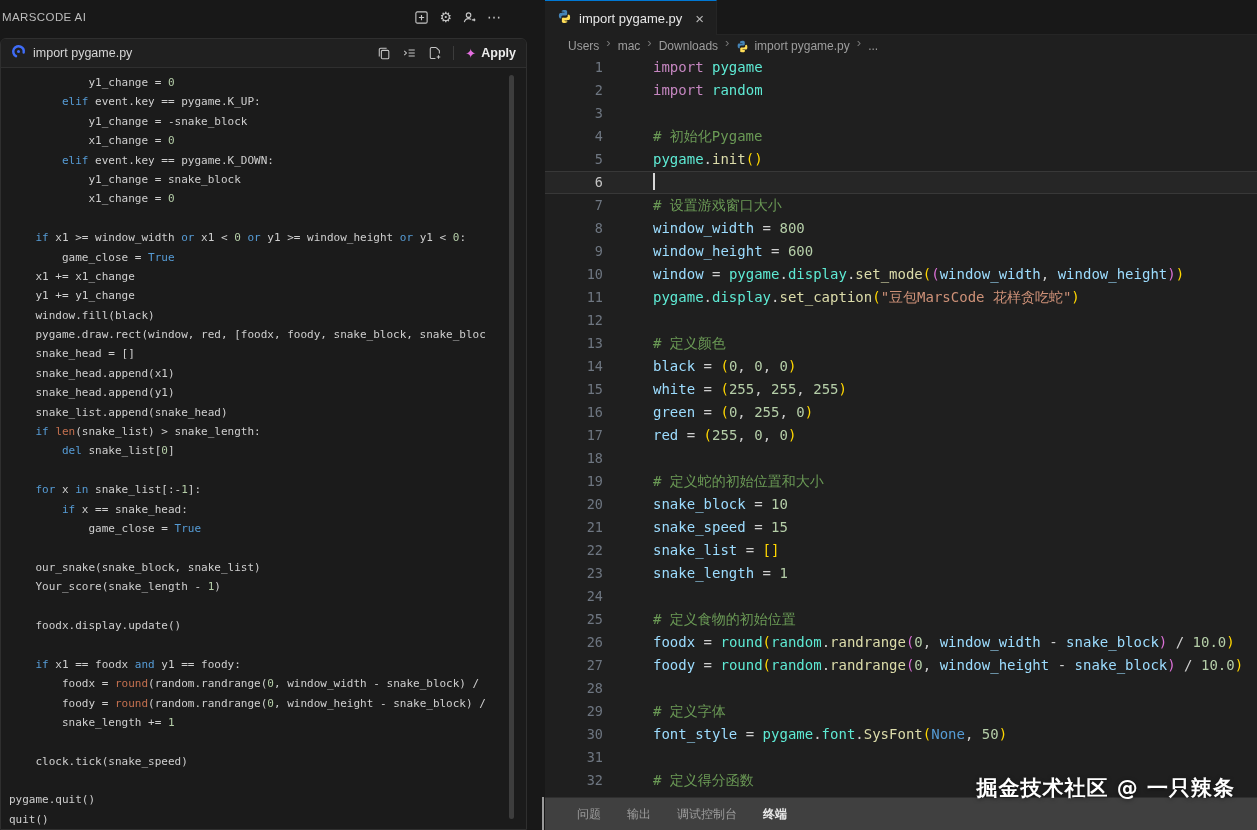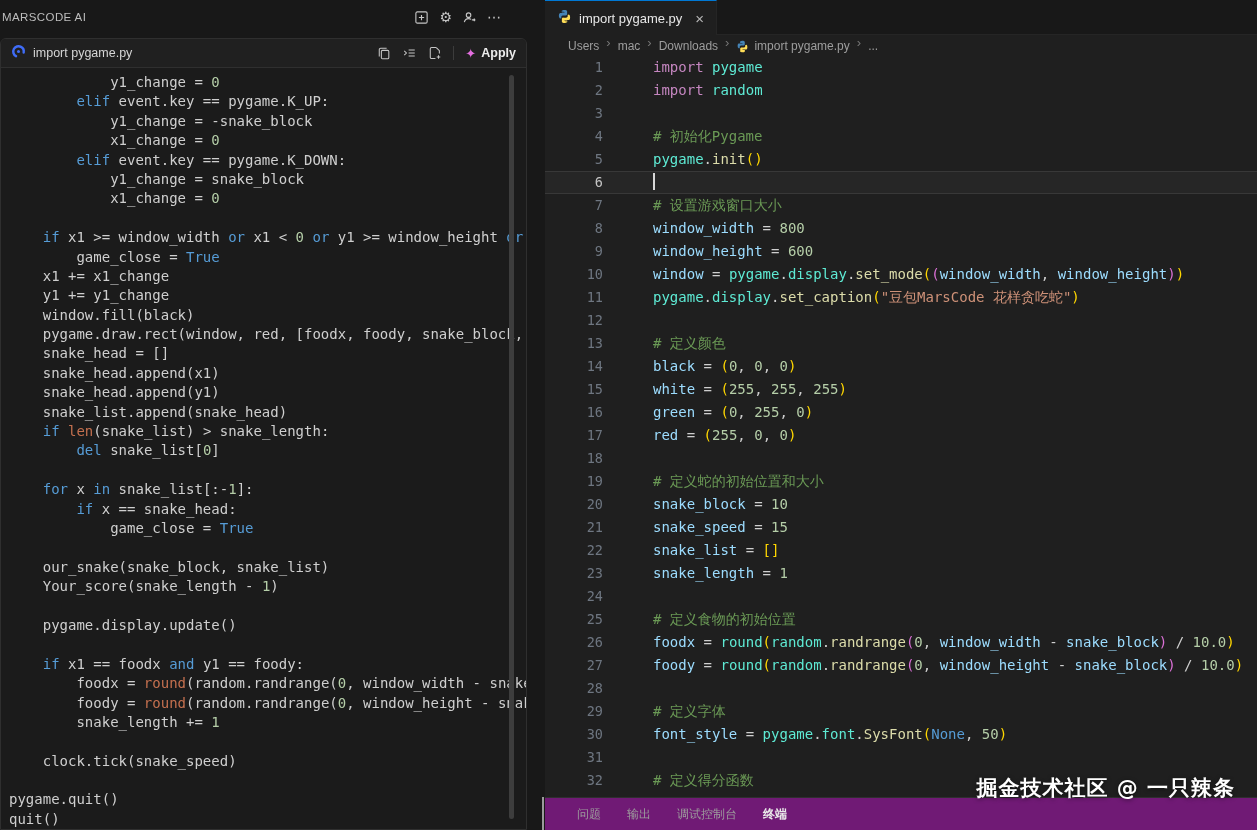--- a/index.html
+++ b/index.html
@@ -21,21 +21,21 @@
                  display:flex; align-items:center; padding:0 10px; gap:7px; }
   .card-filename { font-size:12.5px; color:#d6d6d6; flex:1; white-space:nowrap; }
   .card-tools { display:flex; align-items:center; gap:11px; color:#c5c5c5; }
   .card-tools svg { display:block; }
   .tool-divider { width:1px; height:14px; background:#3c3c3c; }
   .apply-btn { display:flex; align-items:center; gap:5px; cursor:pointer; }
   .sparkle { color:#e46ee0; font-size:13px; }
   .apply-label { font-size:12.5px; font-weight:700; color:#ececec; }
 
   .card-body { position:relative; padding:5px 14px 0 8px; font-family:"DejaVu Sans Mono", monospace;
-               font-size:14px; line-height:19.4px; color:#cfcfcf; overflow:hidden; height:calc(100% - 29px); }
+               font-size:11px; line-height:19.4px; color:#cfcfcf; overflow:hidden; height:calc(100% - 29px); }
   .card-body .code-row { white-space:pre; height:19.4px; }
   .chat-scrollbar { position:absolute; right:12px; top:36px; bottom:10px; width:5px;
                     background:#3d3d3d; border-radius:3px; }
 
   
   .editor-panel { position:absolute; left:545px; top:0; right:0; height:830px; background:#1f1f1f; }
   .tab-bar { height:35px; background:#181818; border-bottom:1px solid #252525; display:flex; }
   .tab { height:35px; display:flex; align-items:center; gap:7px; padding:0 12px;
          background:#1f1f1f; border-top:1.5px solid #0078d4; border-right:1px solid #252525;
          cursor:pointer; }
@@ -59,21 +59,21 @@
                   vertical-align:middle; margin-top:-3px; }
 
   
   .t-p { color:#cfcfcf; } .t-k { color:#c586c0; } .t-kb { color:#569cd6; }
   .t-m { color:#5eead4; } .t-v { color:#9cdcfe; } .t-f { color:#dcdcaa; }
   .t-n { color:#b5cea8; } .t-s { color:#ce9178; } .t-c { color:#6a9955; }
   .t-g { color:#ffd700; } .t-pp { color:#da70d6; } .t-rb { color:#c4704f; }
 
   
   .bottom-panel { position:absolute; left:545px; right:0; bottom:0; height:33px;
-                  background:#701a75; border-top:1px solid #2f2f2f; display:flex; align-items:center;
+                  background:#404040; border-top:1px solid #2f2f2f; display:flex; align-items:center;
                   padding-left:32px; gap:26px; }
   .bottom-tab { font-size:12px; color:#9d9d9d; cursor:pointer; white-space:nowrap; }
   .bottom-tab.active { color:#e9e9e9; font-weight:700; }
   .sash { position:absolute; left:-3px; bottom:0; width:2px; height:33px; background:#9a9a9a; }
 
   .watermark { position:absolute; right:22px; top:774px; font-size:21px; font-weight:700;
                color:#ffffff; letter-spacing:1px; text-shadow:0 1px 4px rgba(0,0,0,.55);
                font-family:"DejaVu Sans", sans-serif; white-space:nowrap; }
 </style>
 </head>
@@ -161,21 +161,21 @@
           <div class="code-row"><span class="t-p">    </span><span class="t-kb">if</span><span class="t-p"> </span><span class="t-rb">len</span><span class="t-p">(snake_list) &gt; snake_length:</span></div>
           <div class="code-row"><span class="t-p">        </span><span class="t-kb">del</span><span class="t-p"> snake_list[</span><span class="t-n">0</span><span class="t-p">]</span></div>
           <div class="code-row">&nbsp;</div>
           <div class="code-row"><span class="t-p">    </span><span class="t-kb">for</span><span class="t-p"> x </span><span class="t-kb">in</span><span class="t-p"> snake_list[:-</span><span class="t-n">1</span><span class="t-p">]:</span></div>
           <div class="code-row"><span class="t-p">        </span><span class="t-kb">if</span><span class="t-p"> x == snake_head:</span></div>
           <div class="code-row"><span class="t-p">            game_close = </span><span class="t-kb">True</span></div>
           <div class="code-row">&nbsp;</div>
           <div class="code-row"><span class="t-p">    our_snake(snake_block, snake_list)</span></div>
           <div class="code-row"><span class="t-p">    Your_score(snake_length - </span><span class="t-n">1</span><span class="t-p">)</span></div>
           <div class="code-row">&nbsp;</div>
-          <div class="code-row"><span class="t-p">    pygame.display.update()</span></div>
+          <div class="code-row"><span class="t-p">    foodx.display.update()</span></div>
           <div class="code-row">&nbsp;</div>
           <div class="code-row"><span class="t-p">    </span><span class="t-kb">if</span><span class="t-p"> x1 == foodx </span><span class="t-kb">and</span><span class="t-p"> y1 == foody:</span></div>
           <div class="code-row"><span class="t-p">        foodx = </span><span class="t-rb">round</span><span class="t-p">(random.randrange(</span><span class="t-n">0</span><span class="t-p">, window_width - snake_block) /</span></div>
           <div class="code-row"><span class="t-p">        foody = </span><span class="t-rb">round</span><span class="t-p">(random.randrange(</span><span class="t-n">0</span><span class="t-p">, window_height - snake_block) /</span></div>
           <div class="code-row"><span class="t-p">        snake_length += </span><span class="t-n">1</span></div>
           <div class="code-row">&nbsp;</div>
           <div class="code-row"><span class="t-p">    clock.tick(snake_speed)</span></div>
           <div class="code-row">&nbsp;</div>
           <div class="code-row"><span class="t-p">pygame.quit()</span></div>
           <div class="code-row"><span class="t-p">quit()</span></div>

